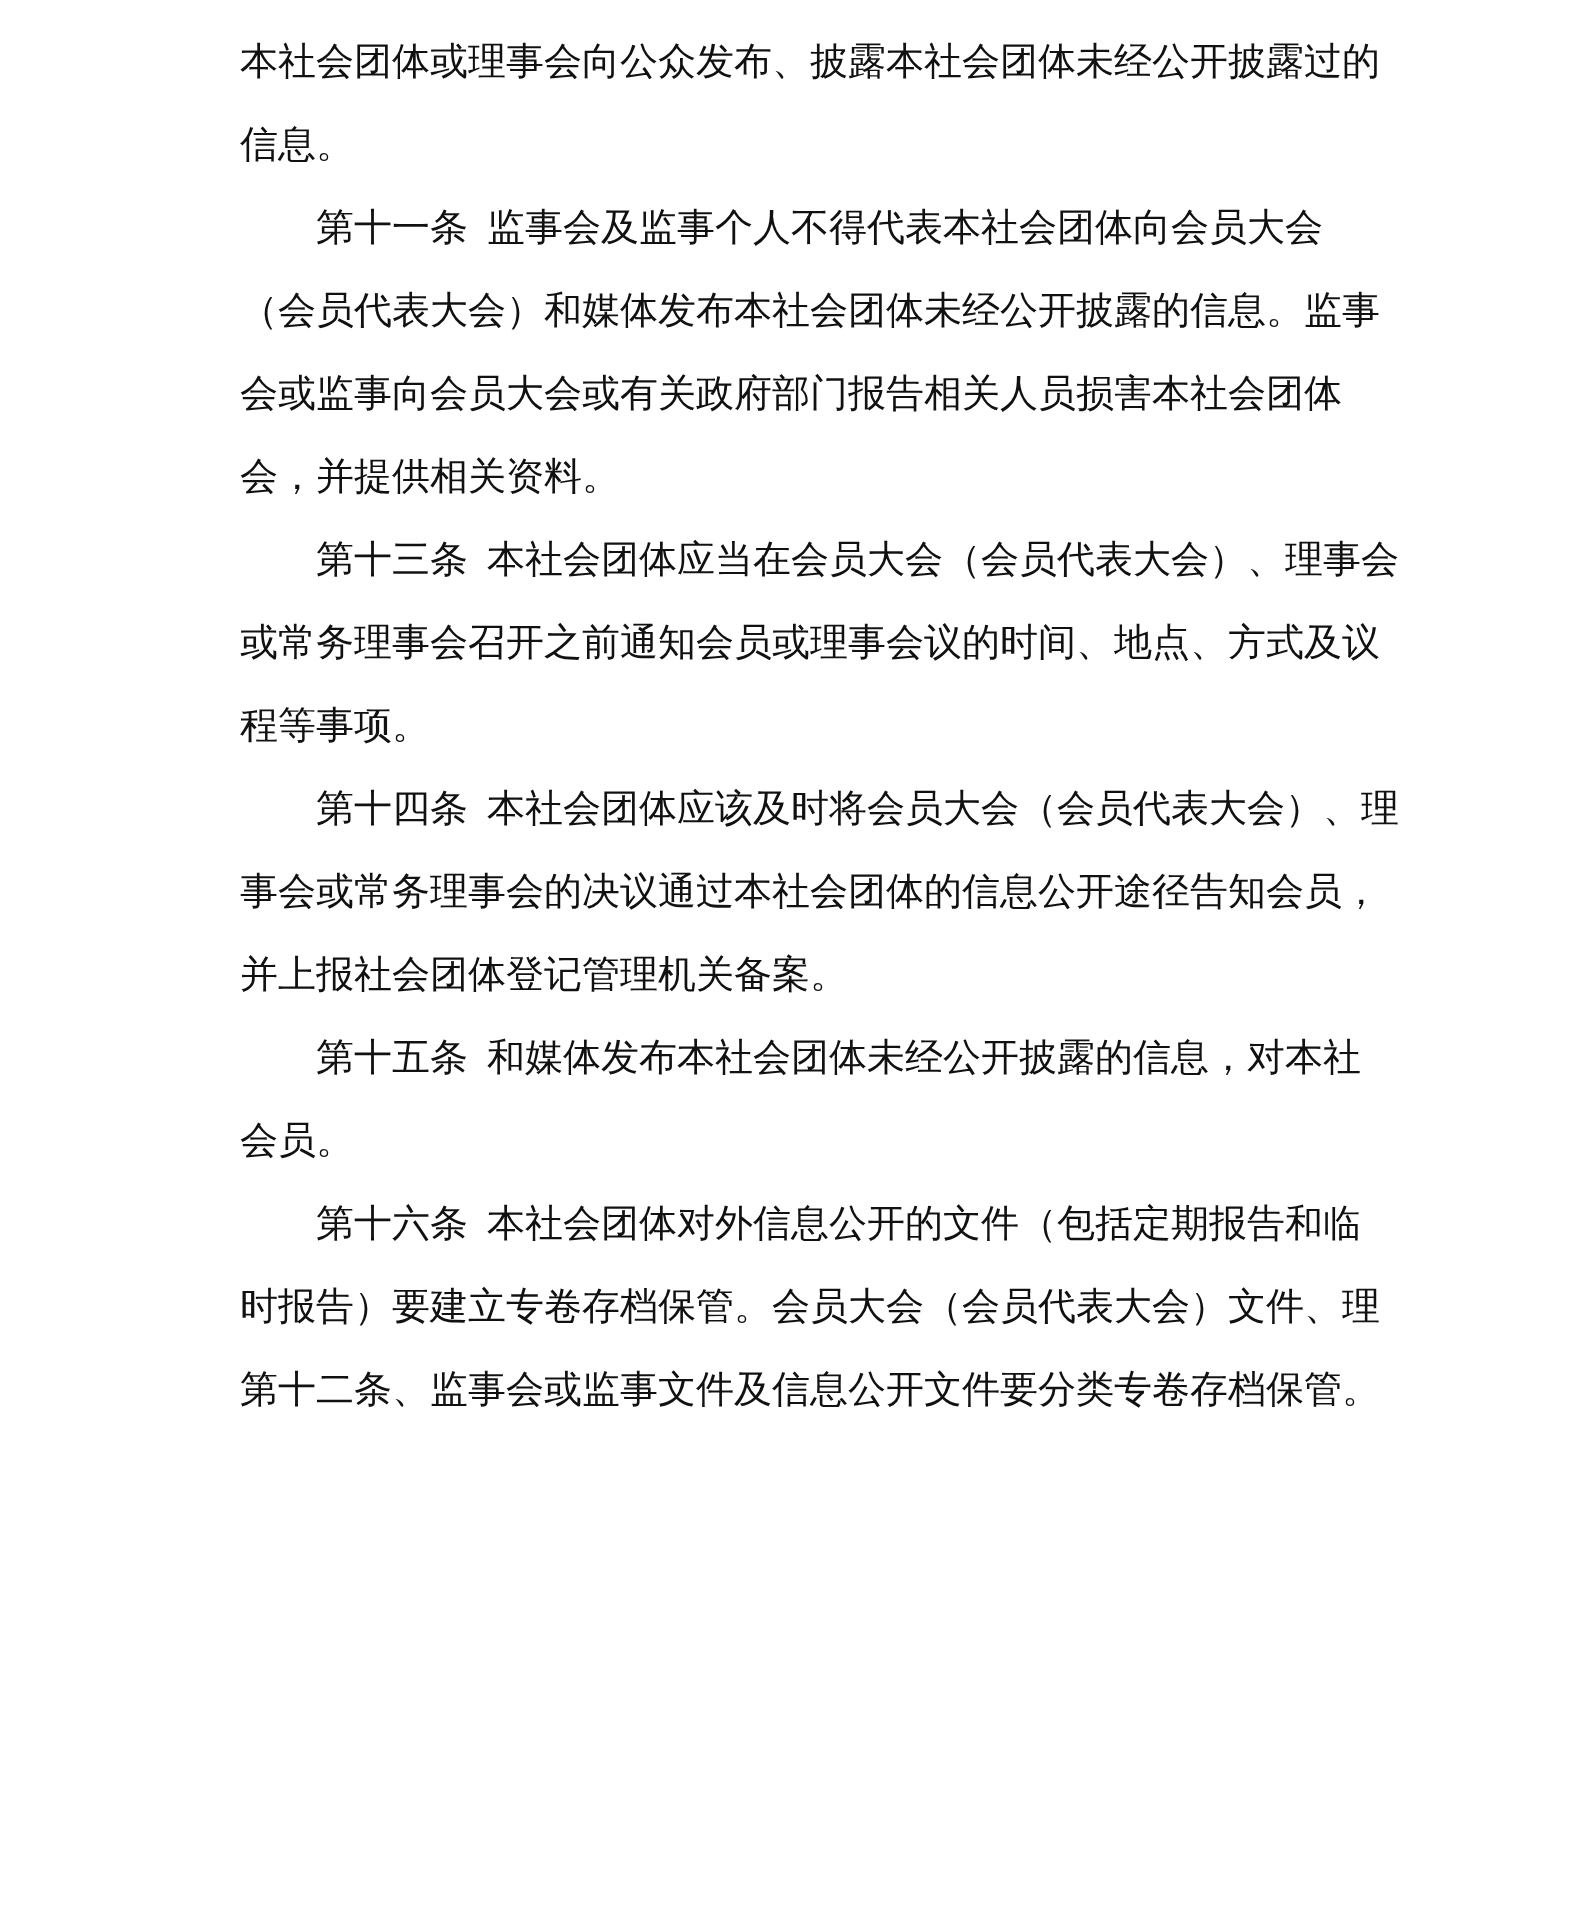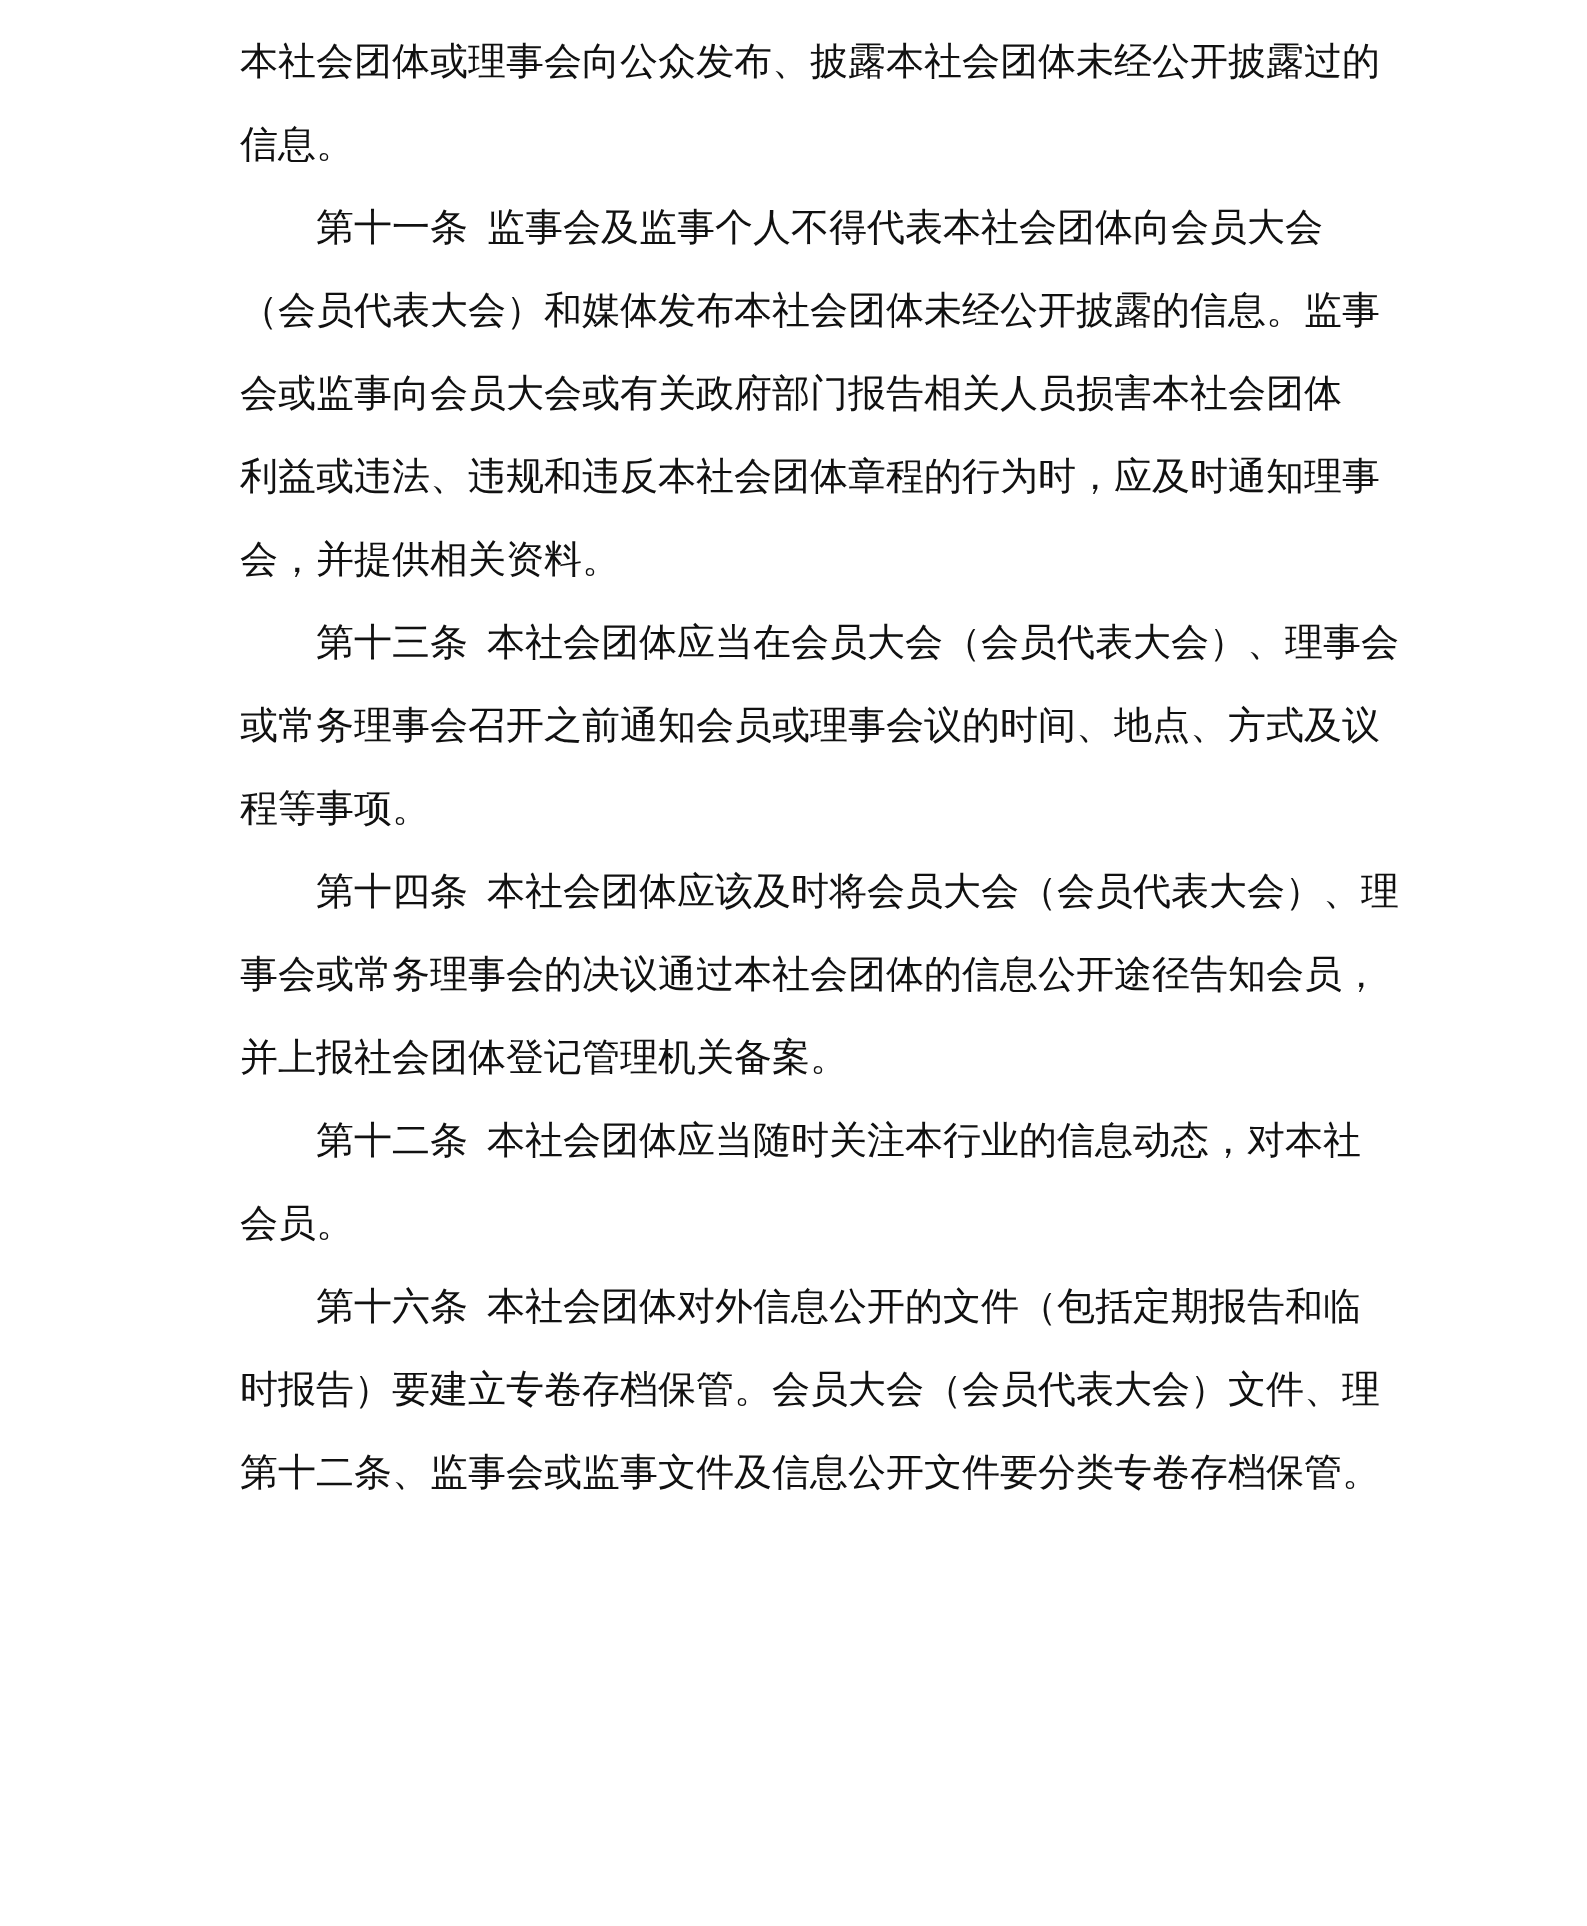--- a/index.html
+++ b/index.html
@@ -38,27 +38,26 @@
 </head>
 <body>
 
 <div class="page">
   <div class="text-block">
     <div class="line">本社会团体或理事会向公众发布、披露本社会团体未经公开披露过的</div>
     <div class="line">信息。</div>
     <div class="line indent">第十一条  监事会及监事个人不得代表本社会团体向会员大会</div>
     <div class="line">（会员代表大会）和媒体发布本社会团体未经公开披露的信息。监事</div>
     <div class="line">会或监事向会员大会或有关政府部门报告相关人员损害本社会团体</div>
-    <div class="line">利益或违法、违规和违反本社会团体章程的行为时，应及时通知理事</div>
     <div class="line">会，并提供相关资料。</div>
     <div class="line indent">第十三条  本社会团体应当在会员大会（会员代表大会）、理事会</div>
     <div class="line">或常务理事会召开之前通知会员或理事会议的时间、地点、方式及议</div>
     <div class="line">程等事项。</div>
     <div class="line indent">第十四条  本社会团体应该及时将会员大会（会员代表大会）、理</div>
     <div class="line">事会或常务理事会的决议通过本社会团体的信息公开途径告知会员，</div>
     <div class="line">并上报社会团体登记管理机关备案。</div>
-    <div class="line indent">第十二条  本社会团体应当随时关注本行业的信息动态，对本社</div>
+    <div class="line indent">第十五条  和媒体发布本社会团体未经公开披露的信息，对本社</div>
     <div class="line">会员。</div>
     <div class="line indent">第十六条  本社会团体对外信息公开的文件（包括定期报告和临</div>
     <div class="line">时报告）要建立专卷存档保管。会员大会（会员代表大会）文件、理</div>
     <div class="line">第十二条、监事会或监事文件及信息公开文件要分类专卷存档保管。</div>
   </div>
 </div>
 
 </body></html>

